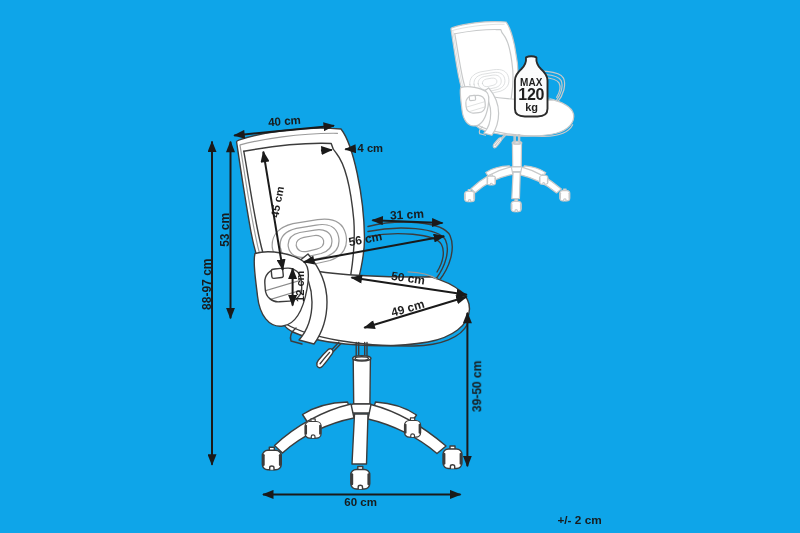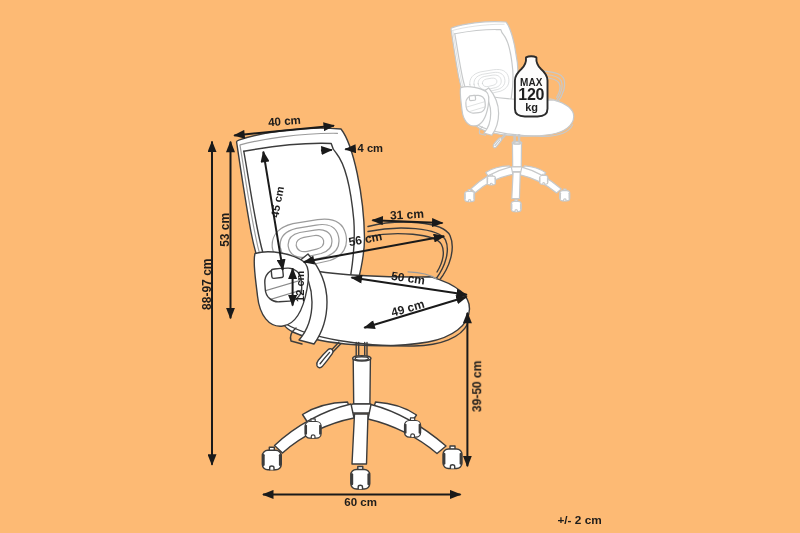--- a/index.html
+++ b/index.html
@@ -1,16 +1,16 @@
 <!DOCTYPE html>
 <html><head>
 <meta charset="utf-8">
 <style>
   html,body{margin:0;padding:0;background:#ffffff;}
-  .wrap{width:800px;height:533px;position:relative;overflow:hidden;background:#fdba74;transform:translateZ(0);}
+  .wrap{width:800px;height:533px;position:relative;overflow:hidden;background:#0ea5e9;transform:translateZ(0);}
   text{font-family:"Liberation Sans", sans-serif;font-weight:bold;fill:#1a1a1a;opacity:0.99;}
 </style>
 </head>
 <body>
 <div class="wrap">
 <svg width="800" height="533" viewBox="0 0 800 533">
 <defs>
   <marker id="ae" markerWidth="12" markerHeight="9" refX="10.5" refY="4.5" orient="auto" markerUnits="userSpaceOnUse">
     <path d="M0,0 L11.5,4.5 L0,9 Z" fill="#1a1a1a"></path>
   </marker>

